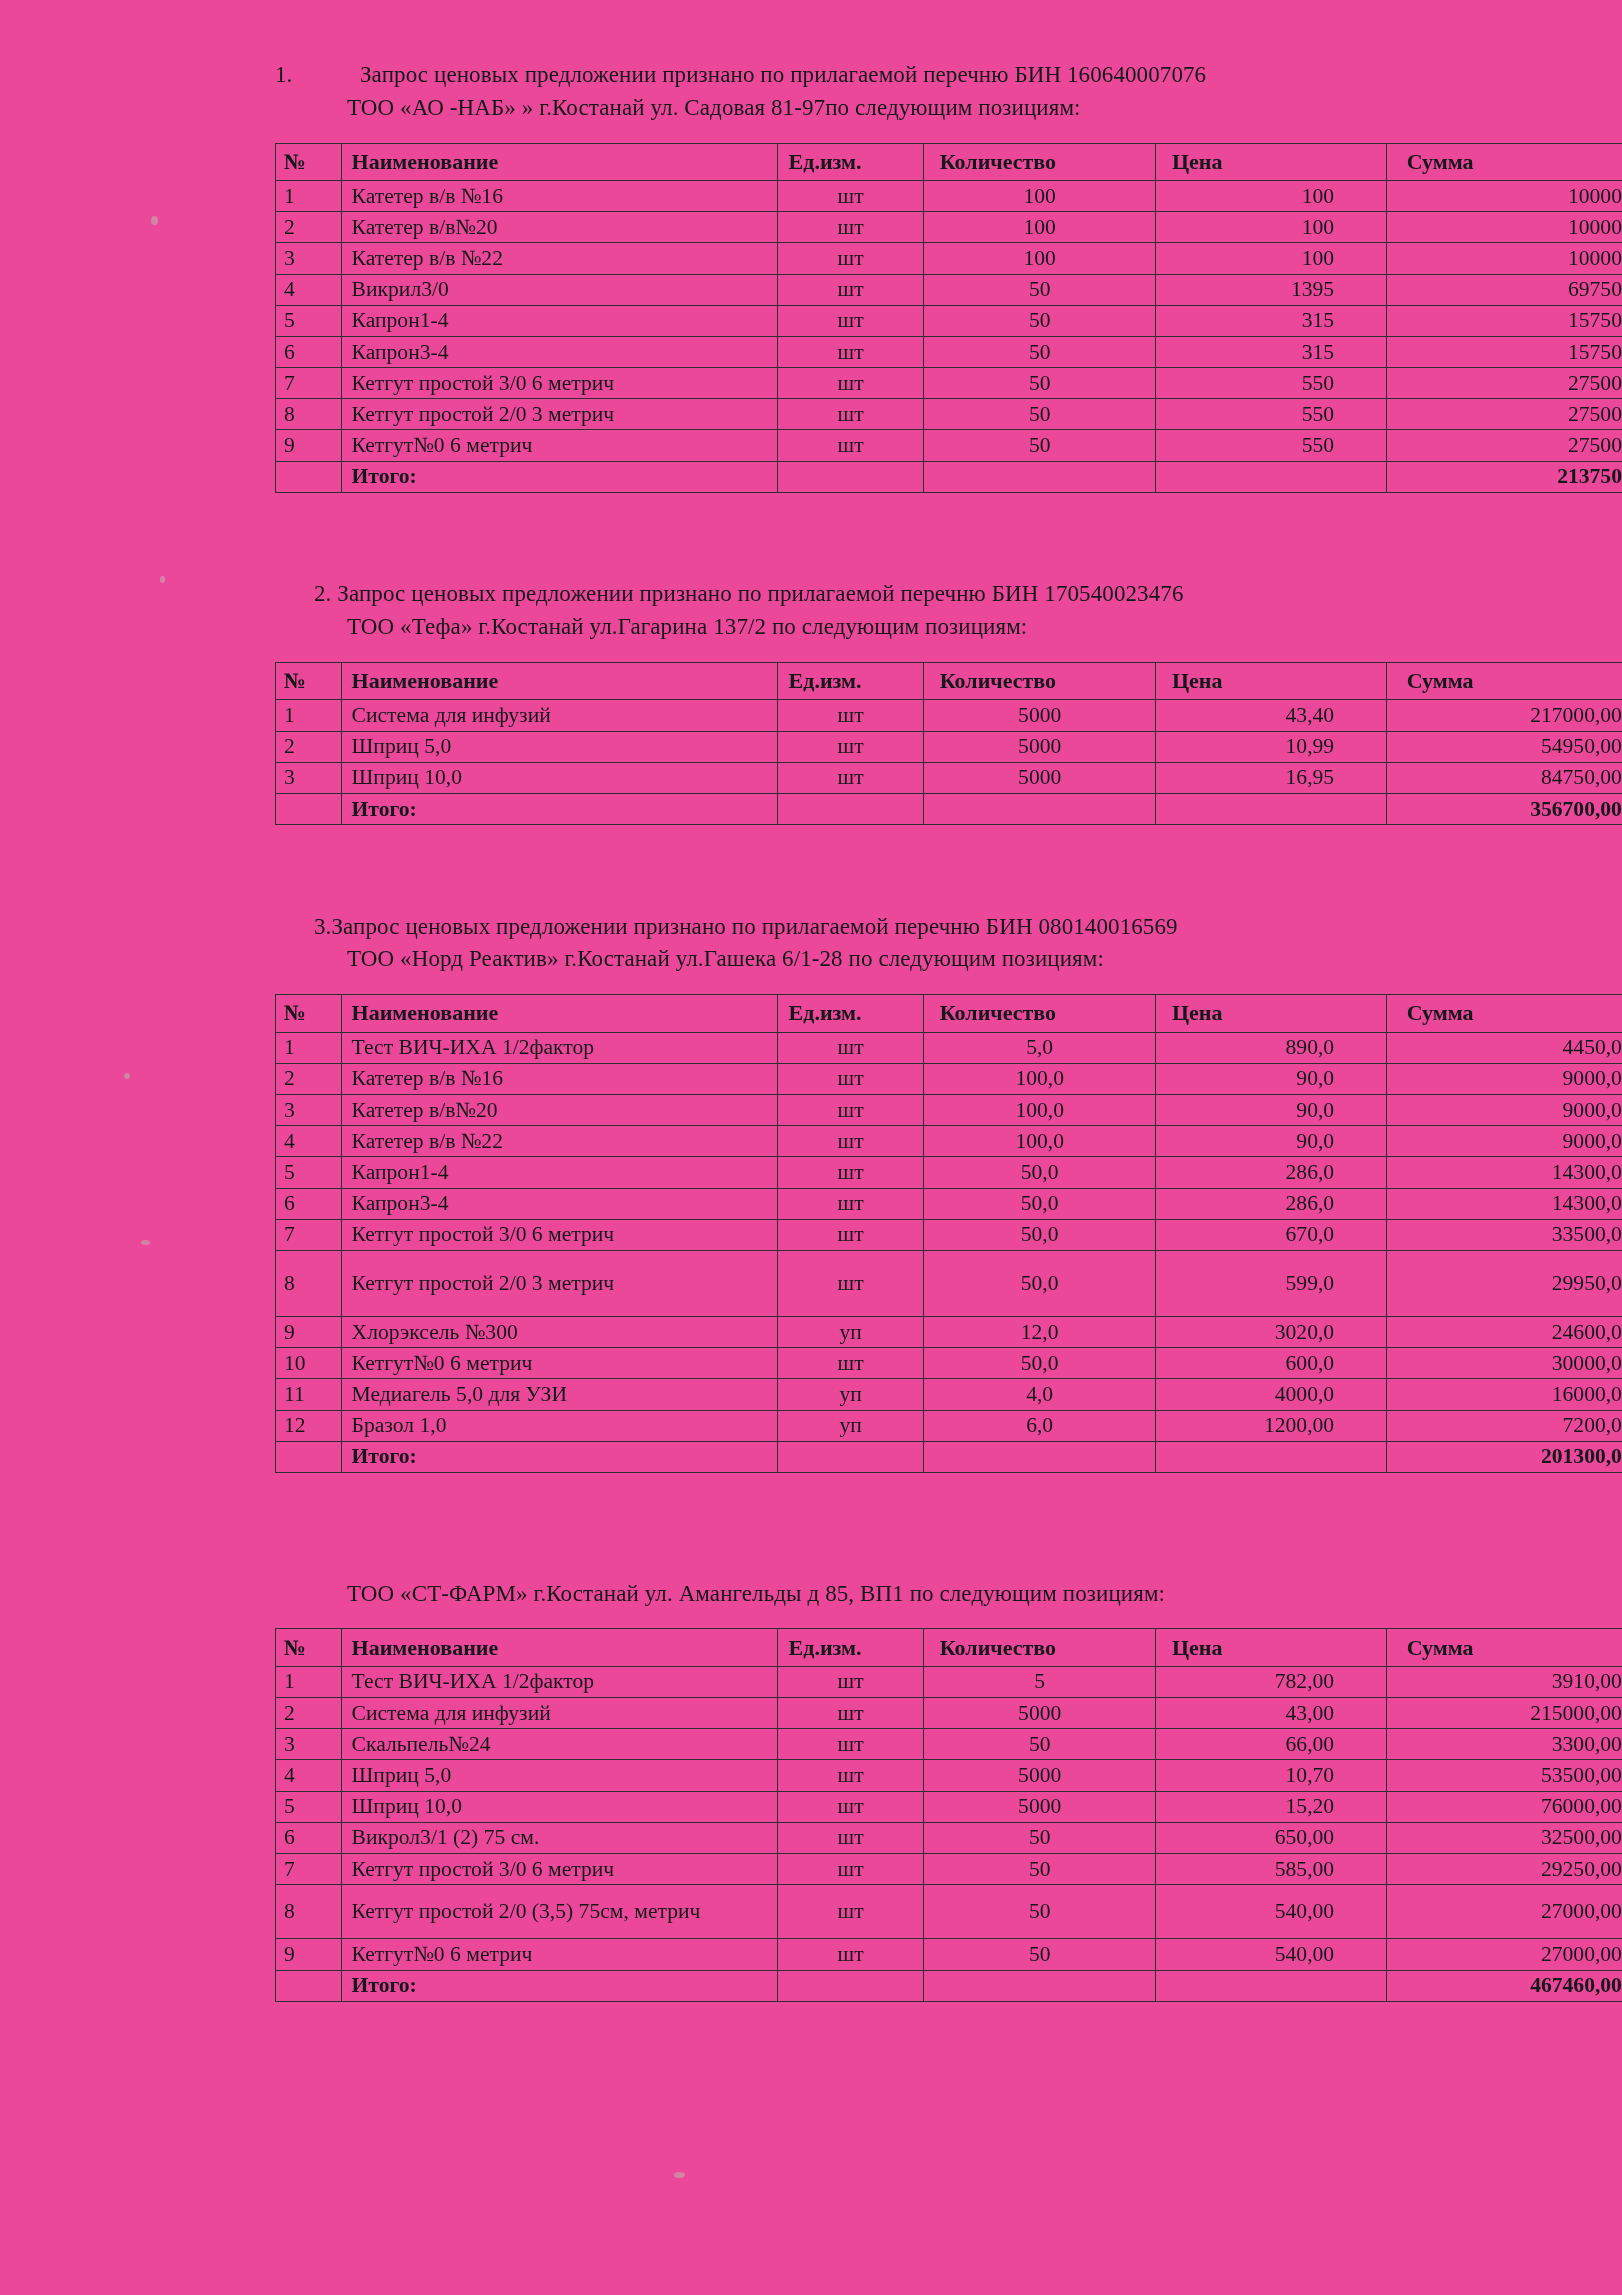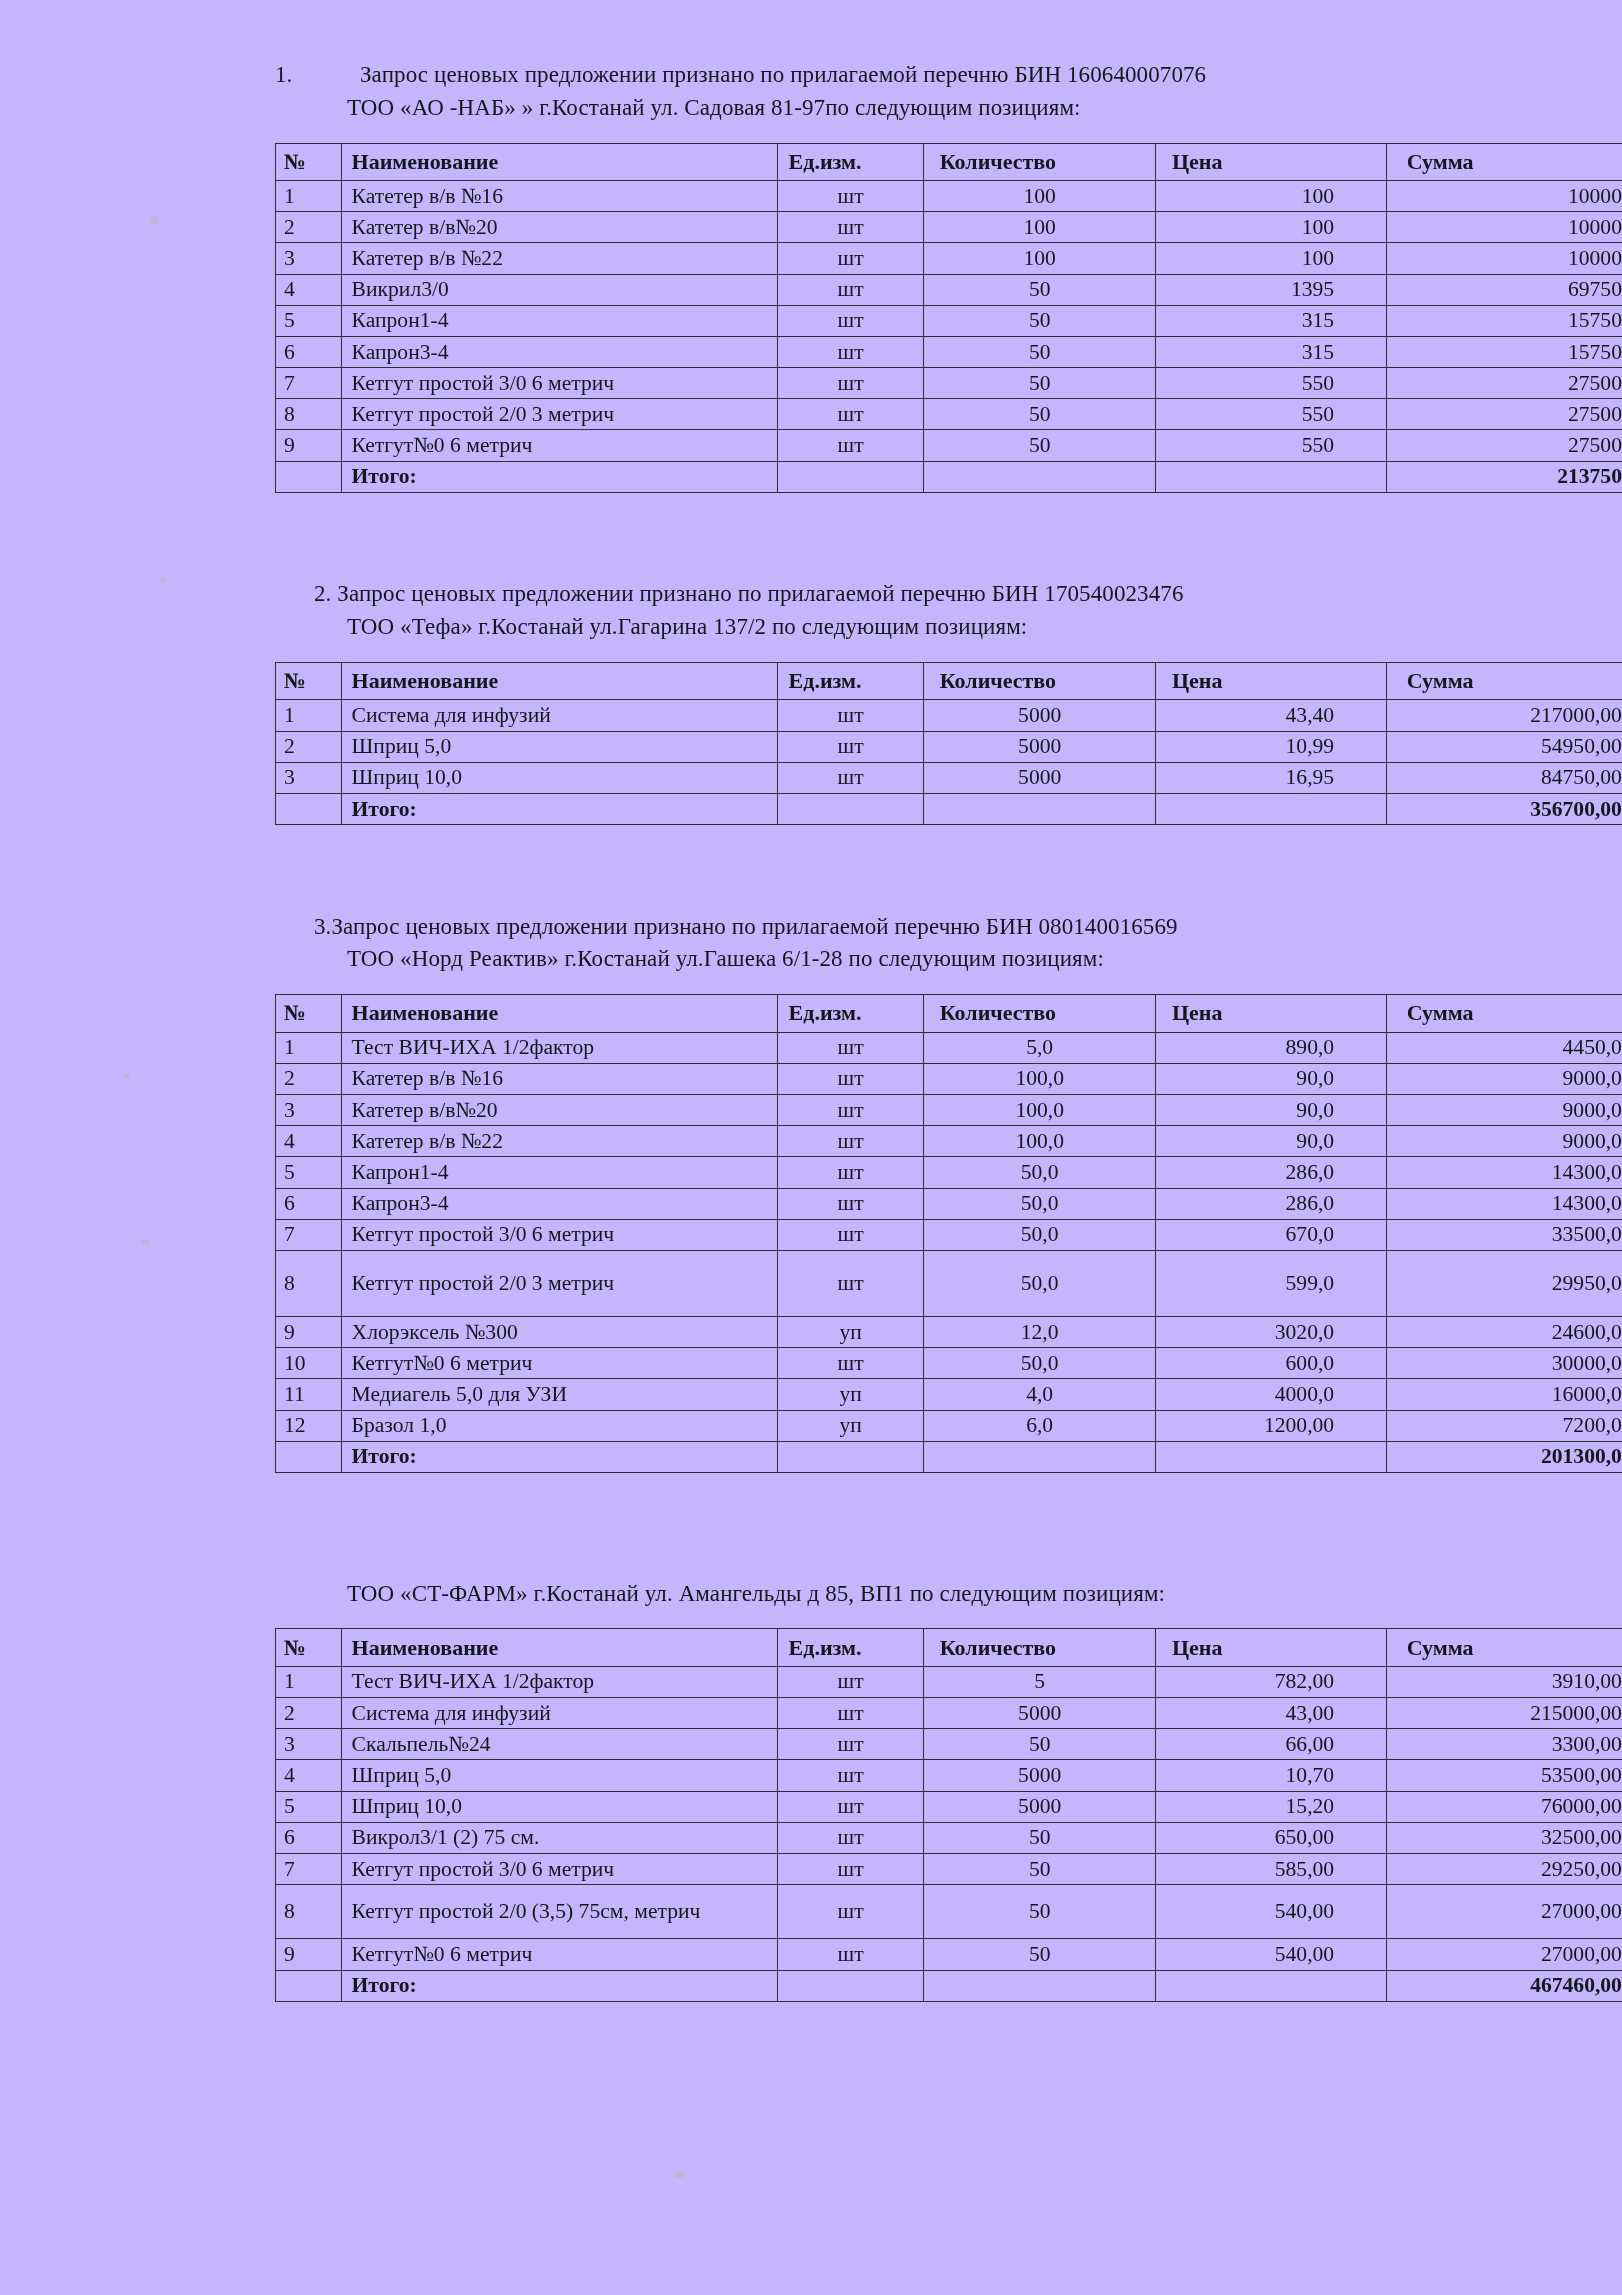--- a/index.html
+++ b/index.html
@@ -12,21 +12,21 @@
     height: 2295px;
     font-family: "Liberation Serif", serif;
     color: #14181c;
     position: relative;
     overflow: hidden;
   }
   
   .page {
     position: absolute;
     inset: 0;
-    background: #c4b5fd;
+    background: #ec4899;
     padding: 16px;
   }
   .content {
     position: absolute;
     left: 275px;
     top: 59px;
     width: 1296px;
   }
   .section {
     margin-bottom: 6.5px;

